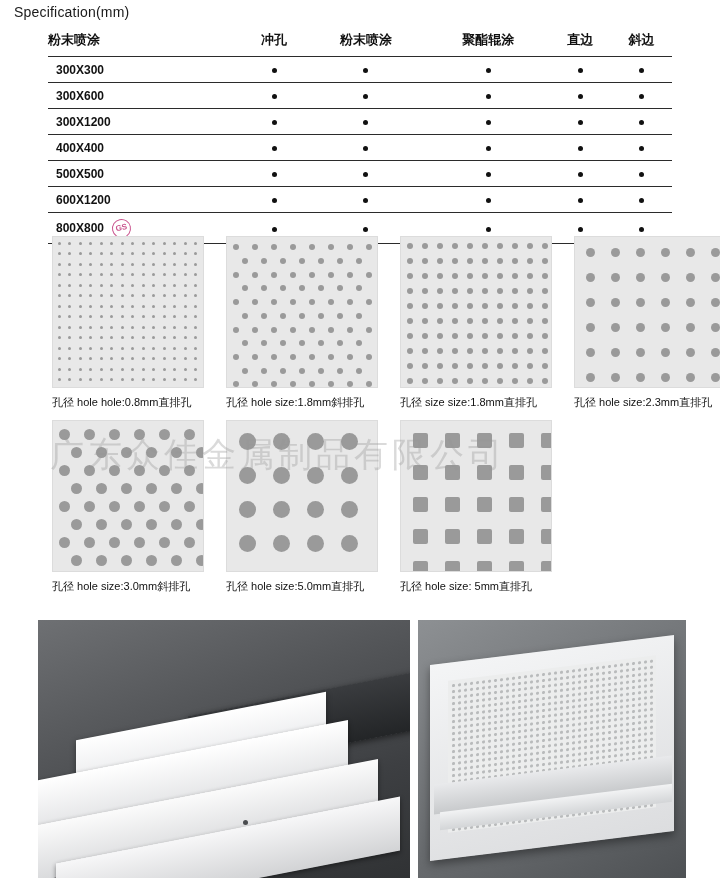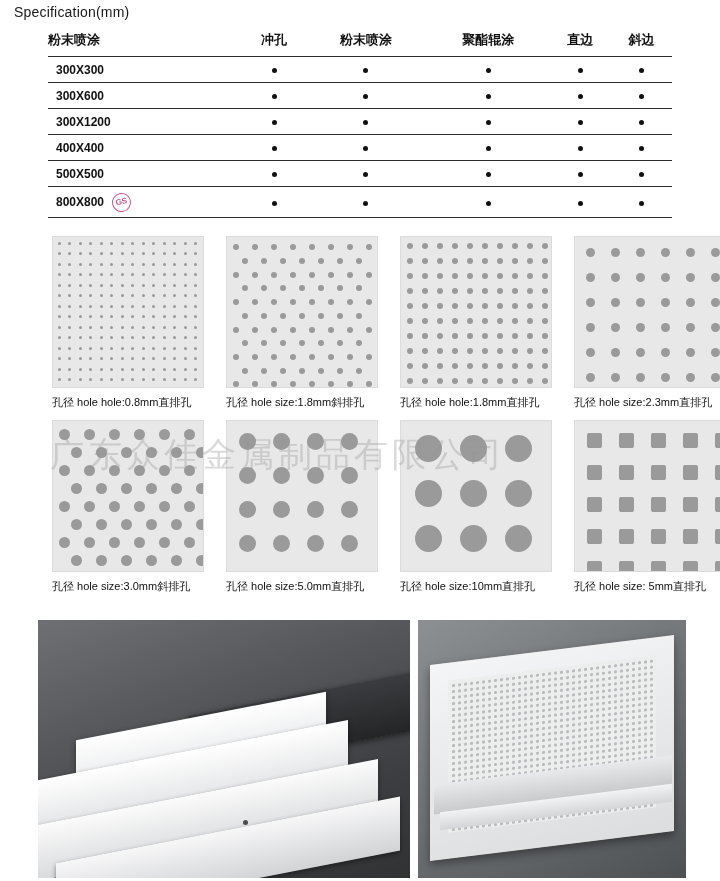--- a/index.html
+++ b/index.html
@@ -293,20 +293,28 @@
       <tr>
         <td class="size-cell">400X400</td>
         <td class="c"><span class="dot"></span></td>
         <td class="c"><span class="dot"></span></td>
         <td class="c"><span class="dot"></span></td>
         <td class="c"><span class="dot"></span></td>
         <td class="c"><span class="dot"></span></td>
       </tr>
       <tr>
         <td class="size-cell">500X500</td>
+        <td class="c"><span class="dot"></span></td>
+        <td class="c"><span class="dot"></span></td>
+        <td class="c"><span class="dot"></span></td>
+        <td class="c"><span class="dot"></span></td>
+        <td class="c"><span class="dot"></span></td>
+      </tr>
+      <tr>
+        <td class="size-cell">600X1200</td>
         <td class="c"><span class="dot"></span></td>
         <td class="c"><span class="dot"></span></td>
         <td class="c"><span class="dot"></span></td>
         <td class="c"><span class="dot"></span></td>
         <td class="c"><span class="dot"></span></td>
       </tr>
       <tr>
         <td class="size-cell"><span>800X800</span><span class="stamp">GS</span></td>
         <td class="c"><span class="dot"></span></td>
         <td class="c"><span class="dot"></span></td>
@@ -710,21 +718,21 @@
               <span class="hole" style="left:36px;top:141px;width:6px;height:6px"></span>
               <span class="hole" style="left:51px;top:141px;width:6px;height:6px"></span>
               <span class="hole" style="left:66px;top:141px;width:6px;height:6px"></span>
               <span class="hole" style="left:81px;top:141px;width:6px;height:6px"></span>
               <span class="hole" style="left:96px;top:141px;width:6px;height:6px"></span>
               <span class="hole" style="left:111px;top:141px;width:6px;height:6px"></span>
               <span class="hole" style="left:126px;top:141px;width:6px;height:6px"></span>
               <span class="hole" style="left:141px;top:141px;width:6px;height:6px"></span>
             </div>
           </div>
-        <div class="cap">孔径 hole hole:1.8mm直排孔</div>
+        <div class="cap">孔径 size size:1.8mm直排孔</div>
       </div>
       <div class="sample">
         <div class="swatch">
             <div class="holes">
               <span class="hole" style="left:10.5px;top:10.5px;width:9px;height:9px"></span>
               <span class="hole" style="left:35.5px;top:10.5px;width:9px;height:9px"></span>
               <span class="hole" style="left:60.5px;top:10.5px;width:9px;height:9px"></span>
               <span class="hole" style="left:85.5px;top:10.5px;width:9px;height:9px"></span>
               <span class="hole" style="left:110.5px;top:10.5px;width:9px;height:9px"></span>
               <span class="hole" style="left:135.5px;top:10.5px;width:9px;height:9px"></span>
@@ -834,36 +842,20 @@
               <span class="hole" style="left:45.9px;top:79.9px;width:17px;height:17px"></span>
               <span class="hole" style="left:79.9px;top:79.9px;width:17px;height:17px"></span>
               <span class="hole" style="left:113.9px;top:79.9px;width:17px;height:17px"></span>
               <span class="hole" style="left:11.899999999999999px;top:113.9px;width:17px;height:17px"></span>
               <span class="hole" style="left:45.9px;top:113.9px;width:17px;height:17px"></span>
               <span class="hole" style="left:79.9px;top:113.9px;width:17px;height:17px"></span>
               <span class="hole" style="left:113.9px;top:113.9px;width:17px;height:17px"></span>
             </div>
           </div>
         <div class="cap">孔径 hole size:5.0mm直排孔</div>
-      </div>
-      <div class="sample">
-        <div class="swatch">
-            <div class="holes">
-              <span class="hole" style="left:13.5px;top:13.5px;width:27px;height:27px"></span>
-              <span class="hole" style="left:58.5px;top:13.5px;width:27px;height:27px"></span>
-              <span class="hole" style="left:103.5px;top:13.5px;width:27px;height:27px"></span>
-              <span class="hole" style="left:13.5px;top:58.5px;width:27px;height:27px"></span>
-              <span class="hole" style="left:58.5px;top:58.5px;width:27px;height:27px"></span>
-              <span class="hole" style="left:103.5px;top:58.5px;width:27px;height:27px"></span>
-              <span class="hole" style="left:13.5px;top:103.5px;width:27px;height:27px"></span>
-              <span class="hole" style="left:58.5px;top:103.5px;width:27px;height:27px"></span>
-              <span class="hole" style="left:103.5px;top:103.5px;width:27px;height:27px"></span>
-            </div>
-          </div>
-        <div class="cap">孔径 hole size:10mm直排孔</div>
       </div>
       <div class="sample">
         <div class="swatch">
             <div class="holes">
               <span class="hole sq" style="left:11.7px;top:11.7px;width:15px;height:15px"></span>
               <span class="hole sq" style="left:43.7px;top:11.7px;width:15px;height:15px"></span>
               <span class="hole sq" style="left:75.7px;top:11.7px;width:15px;height:15px"></span>
               <span class="hole sq" style="left:107.7px;top:11.7px;width:15px;height:15px"></span>
               <span class="hole sq" style="left:139.7px;top:11.7px;width:15px;height:15px"></span>
               <span class="hole sq" style="left:11.7px;top:43.7px;width:15px;height:15px"></span>

